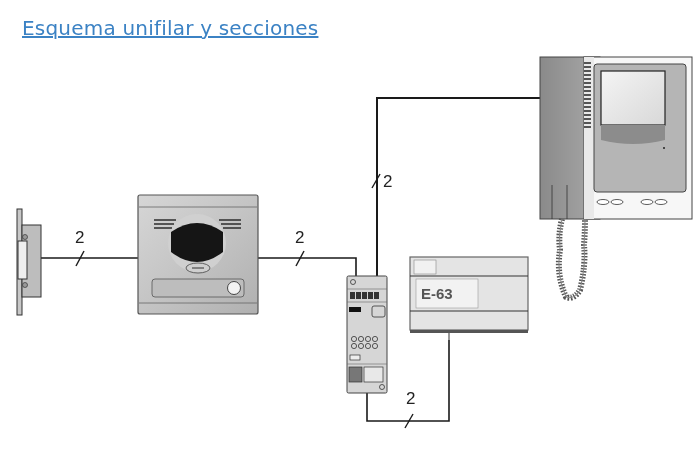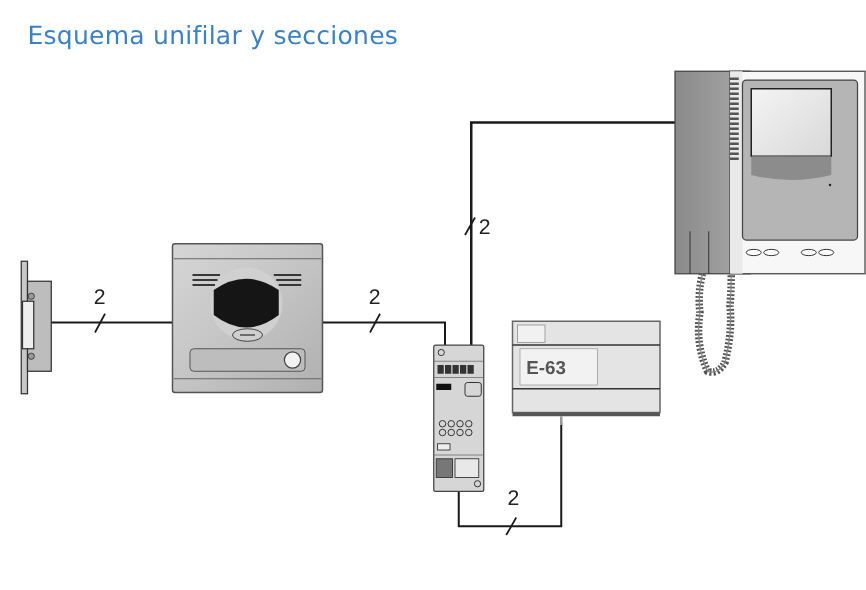--- a/index.html
+++ b/index.html
@@ -1,20 +1,20 @@
 <!DOCTYPE html>
 <html><head>
 <meta charset="utf-8">
 <style>
   html, body { margin: 0; padding: 0; background: #ffffff; }
   body { width: 693px; height: 472px; position: relative; overflow: hidden; font-family: "DejaVu Sans", sans-serif; }
   .title {
     position: absolute; left: 22px; top: 16px;
     font-family: "DejaVu Sans", sans-serif; font-size: 20px; color: #3b82c4;
-    letter-spacing: 0.2px; font-weight: normal;
+    letter-spacing: 0.2px; font-weight: normal; text-decoration: underline;
   }
   svg.diagram { position: absolute; left: 0; top: 0; }
   .label { font-family: "Liberation Sans", sans-serif; font-size: 17px; fill: #222; }
 </style>
 </head>
 <body>
 
 <div class="title">Esquema unifilar y secciones</div>
 
 <svg class="diagram" width="693" height="472" viewBox="0 0 693 472">

